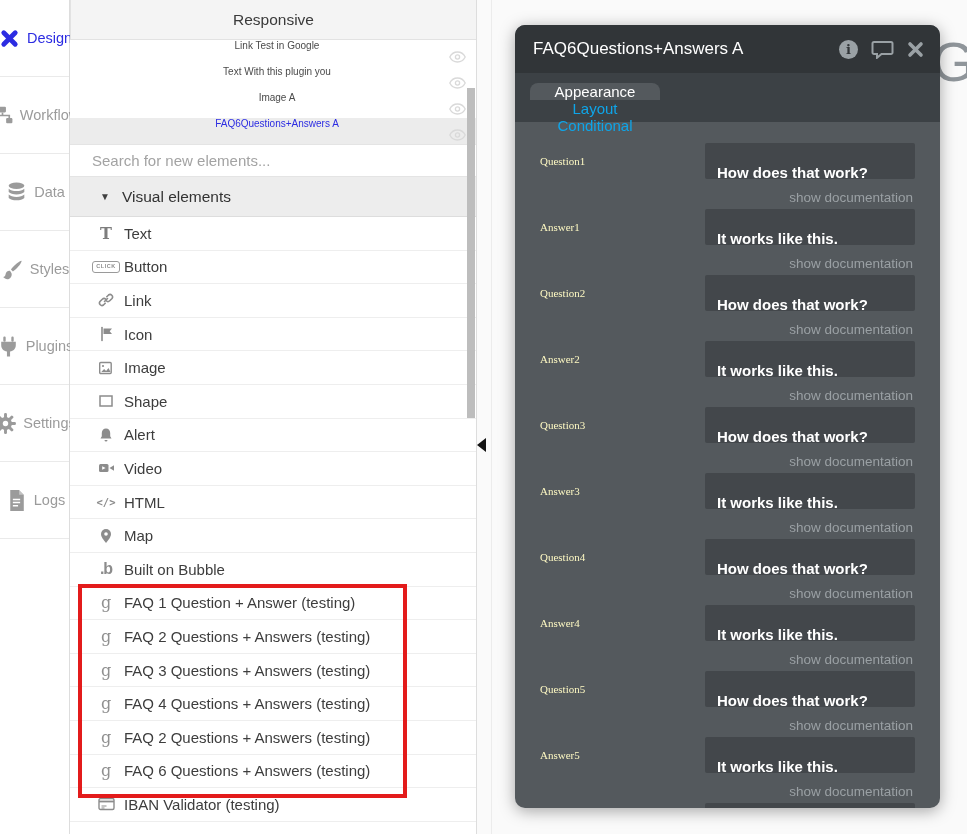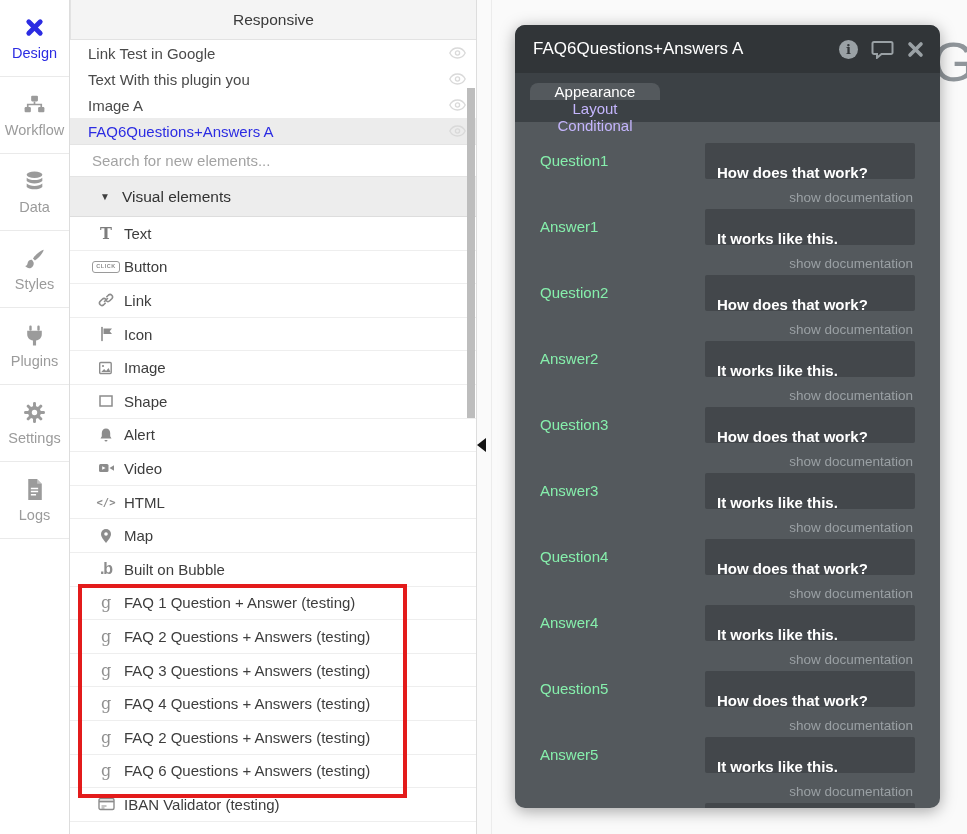--- a/index.html
+++ b/index.html
@@ -1,30 +1,30 @@
 <!DOCTYPE html>
 <html><head>
 <meta charset="utf-8">
 <style>
   html,body{margin:0;padding:0;background:#fff;}
   .stage{position:relative;width:967px;height:834px;background:#fff;overflow:hidden;
          font-family:"Liberation Sans",sans-serif;-webkit-font-smoothing:antialiased;}
   
   .sidebar{position:absolute;left:0;top:0;width:70px;height:834px;background:#fff;border-right:1px solid #ddd;box-sizing:border-box;}
-  .side-item{height:76px;border-bottom:1px solid #eaeaea;display:flex;flex-direction:column;align-items:center;justify-content:center;gap:5px;color:#9b9b9b;cursor:pointer;}
+  .side-item{height:76px;border-bottom:1px solid #eaeaea;display:flex;align-items:center;justify-content:center;gap:5px;color:#9b9b9b;cursor:pointer;}
   .side-item.active{color:#2c2ce2;}
   .side-label{font-size:14.5px;}
   .side-ico svg{width:25px;height:25px;display:block;}
   
   .palette{position:absolute;left:70px;top:0;width:407px;height:834px;background:#fff;border-right:1px solid #ddd;box-sizing:border-box;}
   .ptabs{display:flex;height:40px;}
   .ptab{display:flex;align-items:center;justify-content:center;font-size:15.5px;cursor:pointer;box-sizing:border-box;}
   .ptab.active{flex:0 0 201px;background:#fff;color:#3535e8;}
   .ptab.inactive{flex:1;background:#f4f4f4;color:#3a3a3a;border-left:1px solid #e2e2e2;border-bottom:1px solid #e2e2e2;}
-  .trow{height:26px;display:flex;align-items:center;padding:0 10px 0 18px;font-size:15px;color:#4a4a4a;cursor:pointer;}
+  .trow{height:26px;display:flex;align-items:center;padding:0 10px 0 18px;font-size:10px;color:#4a4a4a;cursor:pointer;flex-direction:column;}
   .trow.selected{background:#ececec;color:#2c2ce2;}
   .trow .eye{margin-left:auto;display:flex;}
   .search{height:33px;border-top:1px solid #e4e4e4;border-bottom:1px solid #e4e4e4;display:flex;align-items:center;padding-left:20px;box-sizing:border-box;}
   .search input{border:none;outline:none;font-size:15px;color:#555;width:360px;background:transparent;font-family:"Liberation Sans",sans-serif;}
   .search input::placeholder{color:#a3a3a3;}
   .vheader{height:40px;background:#ededed;border-bottom:1px solid #ddd;display:flex;align-items:center;padding-left:30px;gap:12px;font-size:15.5px;color:#333;box-sizing:border-box;cursor:pointer;}
   .tri{font-size:10px;color:#3f3f3f;}
   .pal-row{height:33.6px;box-sizing:border-box;border-bottom:1px solid #eee;display:flex;align-items:center;padding-left:20px;font-size:15px;color:#3d3d3d;cursor:pointer;}
   .pal-ico{width:32px;display:flex;justify-content:center;align-items:center;margin-right:2px;color:#8c8c8c;}
   .pal-ico svg{display:block;}
@@ -40,25 +40,25 @@
   .canvas-line{position:absolute;left:14px;top:0;width:1px;height:834px;background:#ececec;}
   .go-text{position:absolute;left:455px;top:30px;font-size:55px;color:#8f959a;font-weight:500;letter-spacing:1px;}
   .collapse-arrow{position:absolute;left:0;top:438px;width:0;height:0;border-top:7px solid transparent;border-bottom:7px solid transparent;border-right:9px solid #141414;cursor:pointer;}
   
   .inspector{position:absolute;left:515px;top:25px;width:425px;height:783px;background:#54595d;border-radius:10px;box-shadow:0 3px 16px rgba(0,0,0,.35);overflow:hidden;z-index:10;}
   .ititle{height:48px;background:#313538;display:flex;align-items:center;padding:0 16px 0 18px;}
   .ititle .t{color:#fff;font-size:17px;font-weight:500;}
   .ititle .icons{margin-left:auto;display:flex;align-items:center;gap:13px;}
   .info-circle{width:19px;height:19px;border-radius:50%;background:#9aa1a5;color:#313538;display:flex;align-items:center;justify-content:center;font-size:13px;font-weight:bold;font-family:"DejaVu Serif",serif;cursor:pointer;}
   .itabs{height:49px;background:#3c4145;display:flex;padding:10px 0 0 15px;box-sizing:border-box;flex-direction:column;}
-  .itab{width:130px;height:39px;display:flex;align-items:center;justify-content:center;font-size:15px;color:#c4b5fd;cursor:pointer;}
+  .itab{width:130px;height:39px;display:flex;align-items:center;justify-content:center;font-size:15px;color:#0ea5e9;cursor:pointer;}
   .itab.active{background:#54595d;border-radius:8px 8px 0 0;color:#fff;font-weight:500;}
   .ibody{padding-top:21px;}
   .prow{height:66px;padding-left:25px;display:grid;grid-template-columns:165px 210px;}
-  .plabel{color:#86efac;font-size:15px;line-height:36px;}
+  .plabel{color:#fef9c3;font-size:11px;line-height:36px;font-family:Liberation Serif, serif;}
   .pinput{height:36px;background:#43474b;border-radius:2px;color:#fff;font-size:15px;font-weight:bold;line-height:36px;padding:12px 12px;box-sizing:border-box;cursor:text;}
   .pdoc{grid-column:2;text-align:right;color:#9aa0a4;font-size:13.5px;margin-top:7px;padding-right:2px;cursor:pointer;}
   .sliver{margin-left:190px;width:210px;height:36px;background:#43474b;border-radius:2px;}
 </style>
 </head>
 <body>
 
 <div class="stage">
 
   <div class="canvas">

